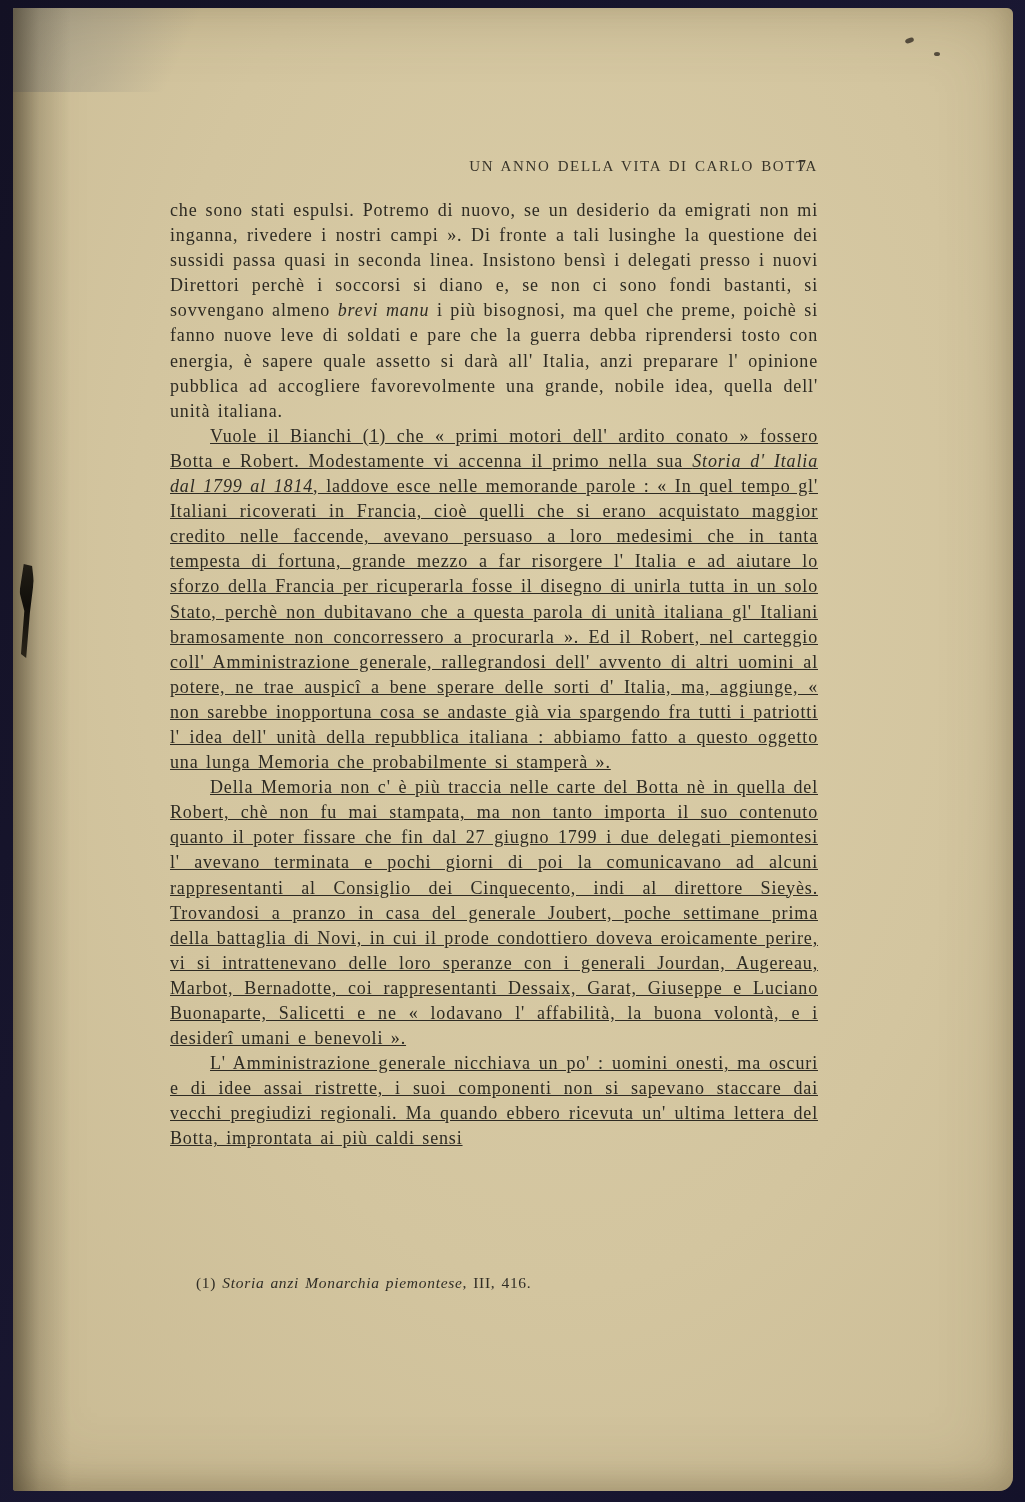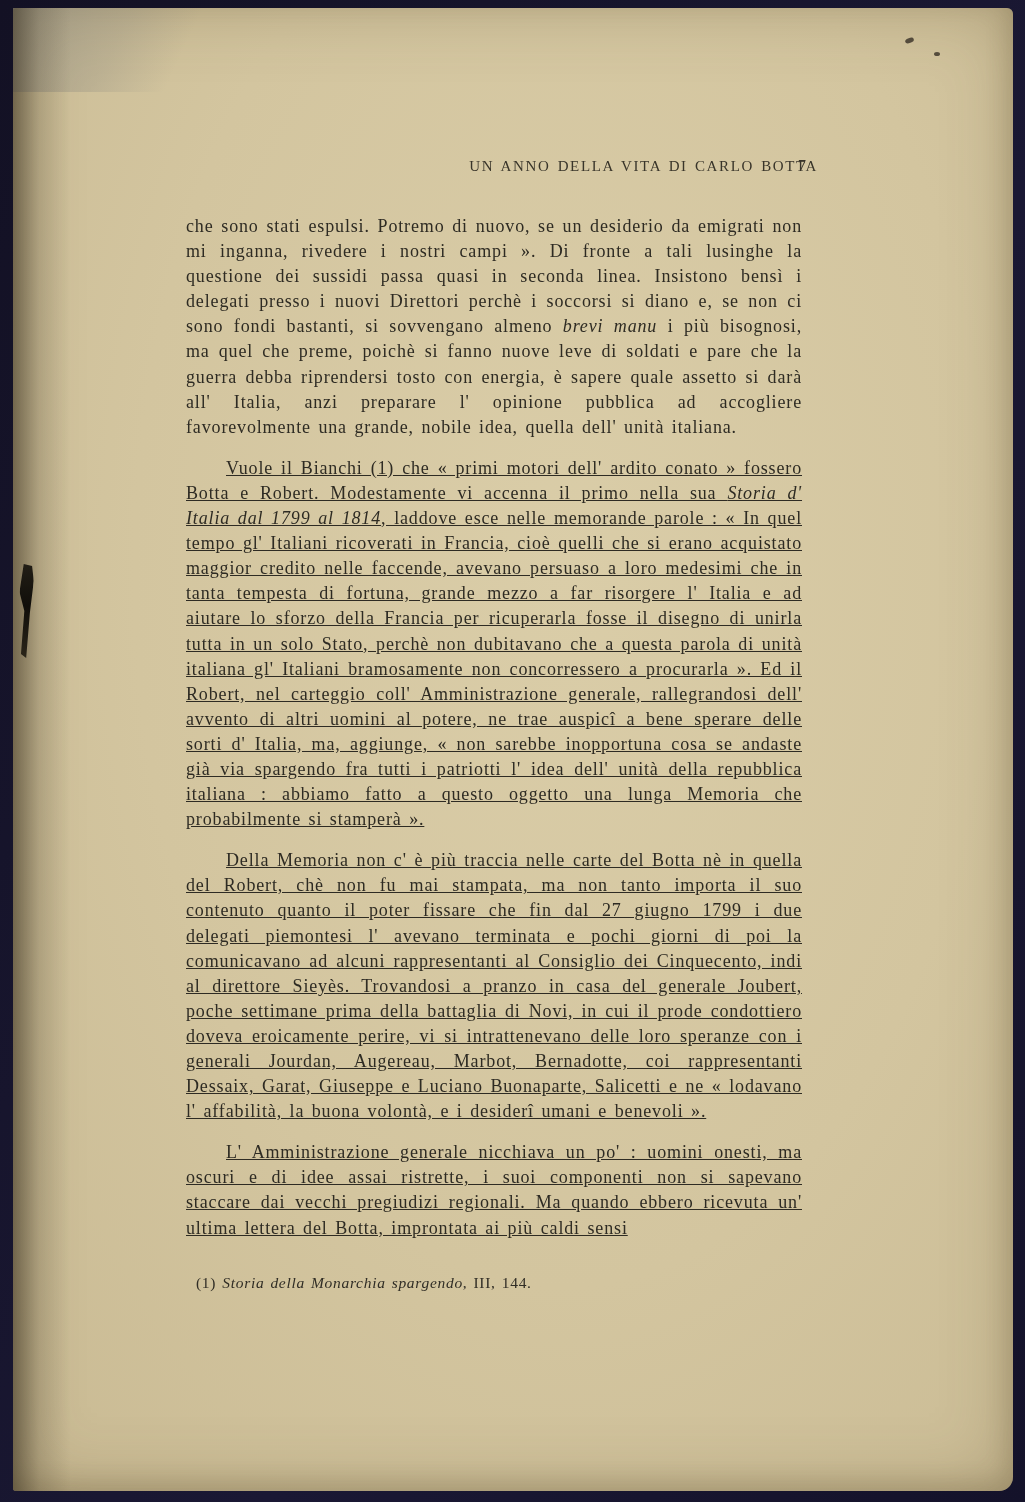--- a/index.html
+++ b/index.html
@@ -57,21 +57,21 @@
     font-size:16.5px; color:#39352a;
   }
 
   .body-text{
     position:absolute; left:157px; top:190px; width:648px;
     color:#2e2b23;
     font-size:18px; line-height:25.1px;
     letter-spacing:0.85px; word-spacing:2.2px;
     text-align:justify;
   }
-  .para{ margin:16px; }
+  .para{ margin:0; }
   .para.indent{ text-indent:40px;text-decoration:underline; }
   .body-text em{ font-style:italic; }
 
   .footnote{
     position:absolute; left:183px; top:1266px; width:620px;
     color:#302d25;
     font-size:15.5px; letter-spacing:0.7px; word-spacing:1.5px;
   }
   .footnote em{ font-style:italic; }
 </style>
@@ -92,16 +92,16 @@
     </header>
 
     <main class="body-text">
         <p class="para"><span>che sono stati espulsi. Potremo di nuovo, se un desiderio da emigrati non mi inganna, rivedere i nostri campi ». Di fronte a tali lusinghe la questione dei sussidi passa quasi in seconda linea. Insistono bensì i delegati presso i nuovi Direttori perchè i soccorsi si diano e, se non ci sono fondi bastanti, si sovvengano almeno </span><em>brevi manu</em><span> i più bisognosi, ma quel che preme, poichè si fanno nuove leve di soldati e pare che la guerra debba riprendersi tosto con energia, è sapere quale assetto si darà all' Italia, anzi preparare l' opinione pubblica ad accogliere favorevolmente una grande, nobile idea, quella dell' unità italiana.</span></p>
         <p class="para indent"><span>Vuole il Bianchi (1) che « primi motori dell' ardito conato » fossero Botta e Robert. Modestamente vi accenna il primo nella sua </span><em>Storia d' Italia dal 1799 al 1814</em><span>, laddove esce nelle memorande parole : « In quel tempo gl' Italiani ricoverati in Francia, cioè quelli che si erano acquistato maggior credito nelle faccende, avevano persuaso a loro medesimi che in tanta tempesta di fortuna, grande mezzo a far risorgere l' Italia e ad aiutare lo sforzo della Francia per ricuperarla fosse il disegno di unirla tutta in un solo Stato, perchè non dubitavano che a questa parola di unità italiana gl' Italiani bramosamente non concorressero a procurarla ». Ed il Robert, nel carteggio coll' Amministrazione generale, rallegrandosi dell' avvento di altri uomini al potere, ne trae auspicî a bene sperare delle sorti d' Italia, ma, aggiunge, « non sarebbe inopportuna cosa se andaste già via spargendo fra tutti i patriotti l' idea dell' unità della repubblica italiana : abbiamo fatto a questo oggetto una lunga Memoria che probabilmente si stamperà ».</span></p>
         <p class="para indent"><span>Della Memoria non c' è più traccia nelle carte del Botta nè in quella del Robert, chè non fu mai stampata, ma non tanto importa il suo contenuto quanto il poter fissare che fin dal 27 giugno 1799 i due delegati piemontesi l' avevano terminata e pochi giorni di poi la comunicavano ad alcuni rappresentanti al Consiglio dei Cinquecento, indi al direttore Sieyès. Trovandosi a pranzo in casa del generale Joubert, poche settimane prima della battaglia di Novi, in cui il prode condottiero doveva eroicamente perire, vi si intrattenevano delle loro speranze con i generali Jourdan, Augereau, Marbot, Bernadotte, coi rappresentanti Dessaix, Garat, Giuseppe e Luciano Buonaparte, Salicetti e ne « lodavano l' affabilità, la buona volontà, e i desiderî umani e benevoli ».</span></p>
         <p class="para indent"><span>L' Amministrazione generale nicchiava un po' : uomini onesti, ma oscuri e di idee assai ristrette, i suoi componenti non si sapevano staccare dai vecchi pregiudizi regionali. Ma quando ebbero ricevuta un' ultima lettera del Botta, improntata ai più caldi sensi</span></p>
       </main>
 
     <div class="footnote">
-      <span><span>(1) </span><em>Storia della Monarchia spargendo</em><span>, III, 144.</span></span>
+      <span><span>(1) </span><em>Storia anzi Monarchia piemontese</em><span>, III, 416.</span></span>
     </div>
   </div>
 </div>
 
 </body></html>

